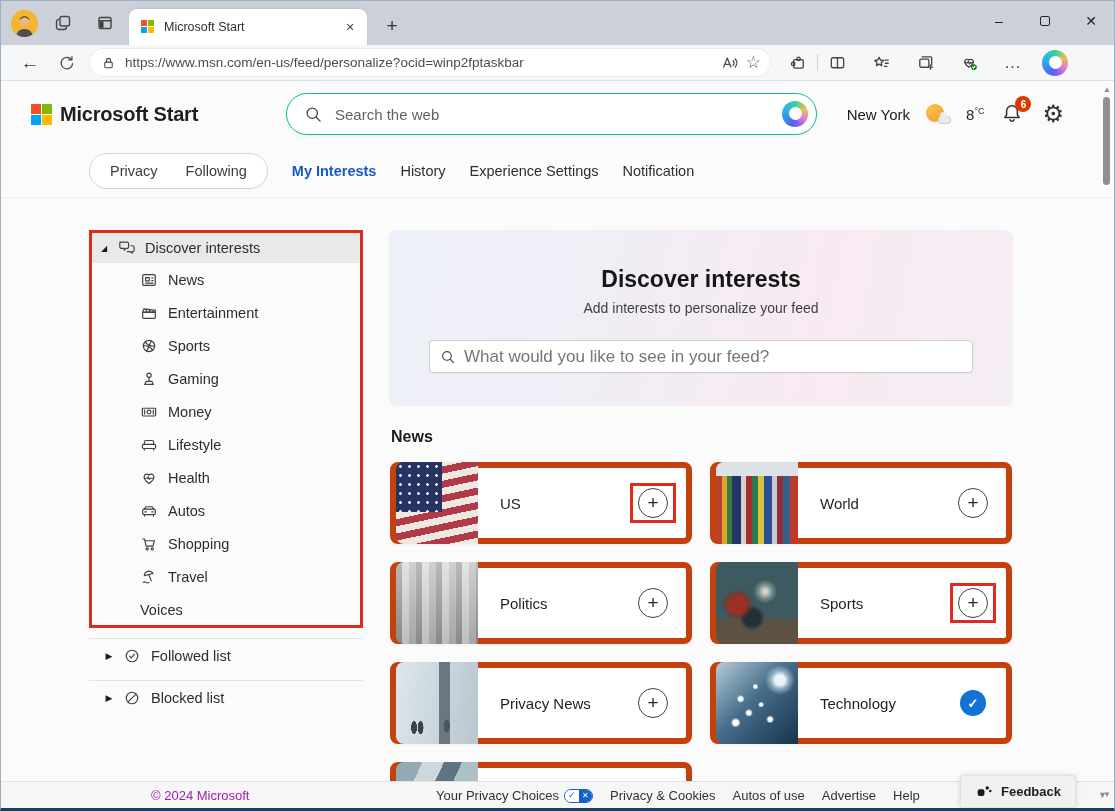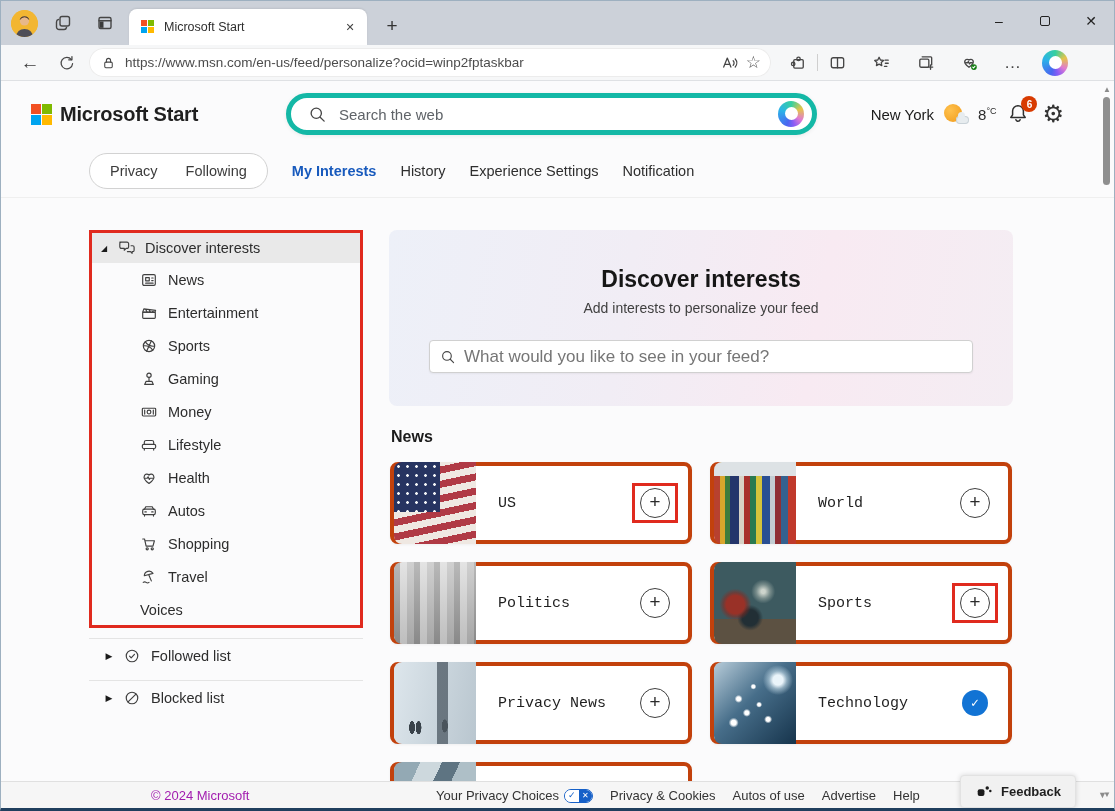--- a/index.html
+++ b/index.html
@@ -46,24 +46,24 @@
   .pg-arrow { position:absolute; left:1px; width:12px; height:12px; font-size:8px; color:#8b8b8b; text-align:center; line-height:12px; }
   .pg-thumb { position:absolute; left:3px; top:16px; width:7px; height:88px; background:#8f8f8f; border-radius:4px; }
 
   
   .logo-grid { position:absolute; left:30px; top:23px; width:21px; height:21px; display:grid;
                grid-template-columns:10px 10px; grid-template-rows:10px 10px; gap:1px; }
   .logo-grid i:nth-child(1){background:#f25022}.logo-grid i:nth-child(2){background:#7fba00}
   .logo-grid i:nth-child(3){background:#00a4ef}.logo-grid i:nth-child(4){background:#ffb900}
   .logo-text { position:absolute; left:59px; top:22px; font-size:20px; font-weight:700; color:#1f1f1f; letter-spacing:-.2px; }
   .search-pill { position:absolute; left:285px; top:12px; width:531px; height:42px; background:#fff; border-radius:21px;
-                 border:5px solid #14b8a6; box-shadow:0 1px 4px rgba(0,0,0,.07); display:flex; align-items:center; padding:0 8px 0 17px; }
+                 border:1px solid #14b8a6; box-shadow:0 1px 4px rgba(0,0,0,.07); display:flex; align-items:center; padding:0 8px 0 17px; }
   .search-pill input { border:none; outline:none; flex:1; font-size:15px; color:#333; margin-left:12px; font-family:"Liberation Sans",sans-serif; background:transparent; }
   .search-pill input::placeholder { color:#5f6368; }
-  .hdr-right { position:absolute; right:50px; top:18px; height:30px; display:flex; align-items:center; gap:10px; }
+  .hdr-right { position:absolute; right:50px; top:18px; height:30px; display:flex; align-items:center; gap:16px; }
   .loc { font-size:15px; color:#1b1b1b; }
   .weather { position:relative; width:24px; height:22px; flex:none; }
   .weather .sun { position:absolute; left:0; top:1px; width:18px; height:18px; border-radius:50%;
                   background:radial-gradient(circle at 35% 35%, #ffc14d, #f09a1a); }
   .weather .cloud { position:absolute; right:-1px; bottom:1px; width:13px; height:8px; border-radius:6px; background:#e7ecef; box-shadow:0 0 0 1px #c9d2d8 inset; }
   .weather .cloud::before { content:""; position:absolute; left:2px; top:-4px; width:7px; height:7px; border-radius:50%; background:#e7ecef; }
   .temp { font-size:15px; color:#2b2b2b; }
   .temp sup { font-size:9px; }
   .bell-wrap { position:relative; width:26px; height:26px; }
   .badge { position:absolute; right:-5px; top:-5px; min-width:16px; height:16px; border-radius:8px; background:#d83b01; color:#fff;
@@ -101,22 +101,22 @@
   .banner { position:absolute; left:0; top:0; width:624px; height:176px; border-radius:8px;
             background:linear-gradient(100deg,#edf0f8 0%,#f1edf5 38%,#f8eaf2 68%,#f4edf3 100%); text-align:center; }
   .banner h1 { font-size:23px; font-weight:700; color:#161616; padding-top:36px; }
   .banner p { font-size:14px; color:#3f3f3f; margin-top:7px; }
   .banner-search { position:absolute; left:40px; right:40px; top:110px; height:33px; background:#fff; border:1px solid #d0d0d0;
                    border-radius:4px; display:flex; align-items:center; padding:0 10px; box-shadow:0 1px 2px rgba(0,0,0,.05); }
   .banner-search input { border:none; outline:none; flex:1; font-size:17px; color:#333; margin-left:8px; background:transparent; font-family:"Liberation Sans",sans-serif; }
   .banner-search input::placeholder { color:#767676; }
   .news-h { position:absolute; left:2px; top:198px; font-size:16px; font-weight:700; color:#1c1c1c; }
   .grid { position:absolute; left:1px; top:232px; display:grid; grid-template-columns:302px 302px; gap:18px 18px; }
-  .card { width:302px; height:82px; background:#fff; border:4px solid #c2410c; border-radius:8px; display:flex; align-items:center;
-          box-shadow:0 1px 3px rgba(0,0,0,.05); cursor:pointer;font-family:Liberation Mono, monospace; }
+  .card { width:302px; height:82px; background:#fff; border:6px solid #c2410c; border-radius:8px; display:flex; align-items:center;
+          box-shadow:0 1px 3px rgba(0,0,0,.05); cursor:pointer; }
   .thumb { width:82px; height:82px; border-radius:8px 0 0 8px; flex:none; position:relative; overflow:hidden; }
   .card .lbl2 { font-size:15px; font-weight:500; color:#1f1f1f; margin-left:22px; }
   .plus-wrap { position:relative; margin-left:auto; margin-right:18px; }
   .plusbtn { width:30px; height:30px; border:1.6px solid #3f3f3f; border-radius:50%; background:#fff; display:flex; align-items:center;
              justify-content:center; font-size:19px; font-weight:300; color:#2b2b2b; cursor:pointer; }
   .plus-wrap.hl::after { content:""; position:absolute; left:-8px; top:-5px; right:-8px; bottom:-5px; border:3px solid #e02a1e; }
   .checkbtn { width:26px; height:26px; border-radius:50%; background:#1273d4; color:#fff; font-size:13px; font-weight:700;
               display:flex; align-items:center; justify-content:center; margin-left:auto; margin-right:20px; cursor:pointer; }
 
   .thumb-us { background:repeating-linear-gradient(168deg,#b03a45 0 7px,#efe8e2 7px 14px); }

